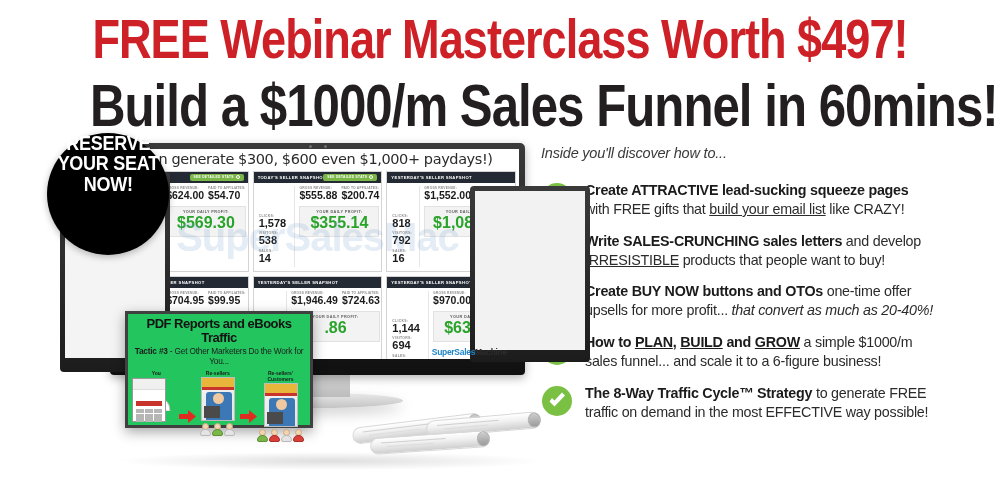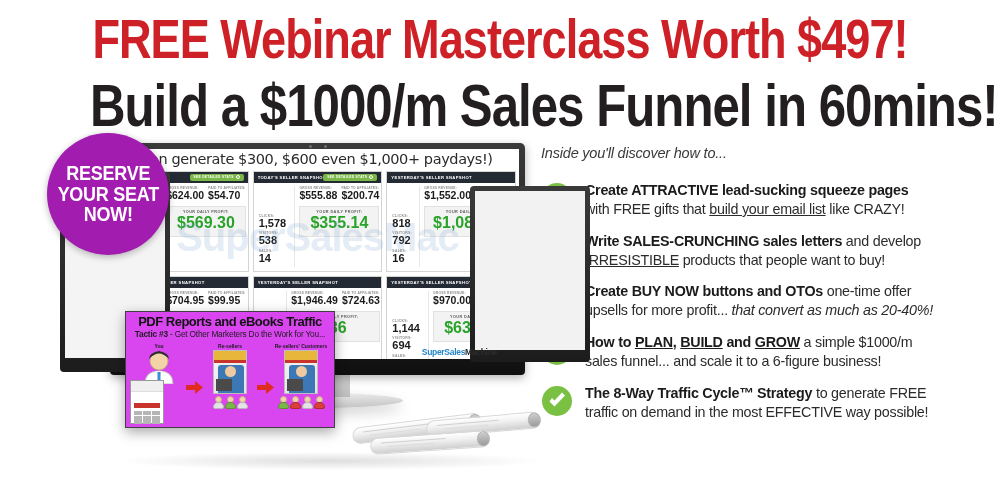--- a/index.html
+++ b/index.html
@@ -112,30 +112,30 @@
   .profit-box .lbl { font-size: 3.8px; color: #5e5e5e; font-weight: bold; letter-spacing: 0.4px; }
   .profit-box .val { font-size: 16px; color: #29a329; font-weight: bold; line-height: 1.1; }
 
   .watermark {
     position: absolute; left: 0; top: 66px; width: 100%;
     text-align: center; font-size: 40px; font-weight: bold;
     color: rgba(120,160,205,0.20); letter-spacing: -1px;
     pointer-events: none; white-space: nowrap; z-index: 2;
   }
   .ssm-logo {
-    position: absolute; right: 22px; bottom: 2px;
+    position: absolute; right: 12px; bottom: 2px;
     font-size: 8.5px; font-weight: bold; letter-spacing: -0.3px; z-index: 3;
   }
   .ssm-logo .b { color: #1F86C8; }
   .ssm-logo .d { color: #2d2d2d; }
 
   
   .popup {
-    position: absolute; left: 125px; top: 311px; width: 210px; height: 117px;
-    background: #d946ef; border: 1px solid #404040;
+    position: absolute; left: 125px; top: 311px; width: 188px; height: 117px;
+    background: #22c55e; border: 3px solid #404040;
     box-shadow: 0 4px 12px rgba(0,0,0,0.35); z-index: 20;
     padding: 3px 4px;
   }
   .popup-title { text-align: center; font-size: 13px; font-weight: bold; color: #131313; letter-spacing: -0.5px; line-height: 1.1; }
   .popup-sub { text-align: center; font-size: 8.3px; color: #1d1d1d; letter-spacing: -0.2px; line-height: 1.2; margin-top: 1px; }
   .popup-sub b { font-weight: bold; }
   .flow { display: flex; align-items: flex-start; justify-content: space-between; margin-top: 3px; padding: 0 2px; }
   .flow-col { width: 30%; text-align: center; }
   .flow-col .cap { font-size: 5px; font-weight: bold; color: #1a1a1a; margin-bottom: 1px; }
   .arrow { align-self: center; margin-top: 22px; }
@@ -163,22 +163,22 @@
   }
   .mini-page .mh { height: 11px; background: #f0f0f0; border-bottom: 1px solid #ddd; }
   .mini-page .mr { height: 5px; background: #C8342C; margin: 11px 3px 0 3px; }
   .mini-page .mg { display: grid; grid-template-columns: repeat(6,1fr); gap: 0.7px; margin: 3px; }
   .mini-page .mg i { display: block; height: 4px; background: #b6b6b6; }
 
   
   .reserve-badge {
     position: absolute; left: 47px; top: 133px;
     width: 122px; height: 122px; border-radius: 50%;
-    background: #a21caf; z-index: 40;
-    display: flex; align-items: center; justify-content: center;
+    background: #000000; z-index: 40;
+    display: flex; align-items: flex-start; justify-content: center;
     box-shadow: 0 2px 7px rgba(0,0,0,0.28);
   }
   .reserve-badge .txt { text-align: center; color: #ffffff; font-weight: bold; line-height: 1.02; }
   .reserve-badge .txt span {
     display: block; white-space: nowrap;
     transform: scaleX(0.9); letter-spacing: -0.3px;
   }
   .reserve-badge .r1 { font-size: 20px; }
   .reserve-badge .r2 { font-size: 20px; }
   .reserve-badge .r3 { font-size: 20px; }

